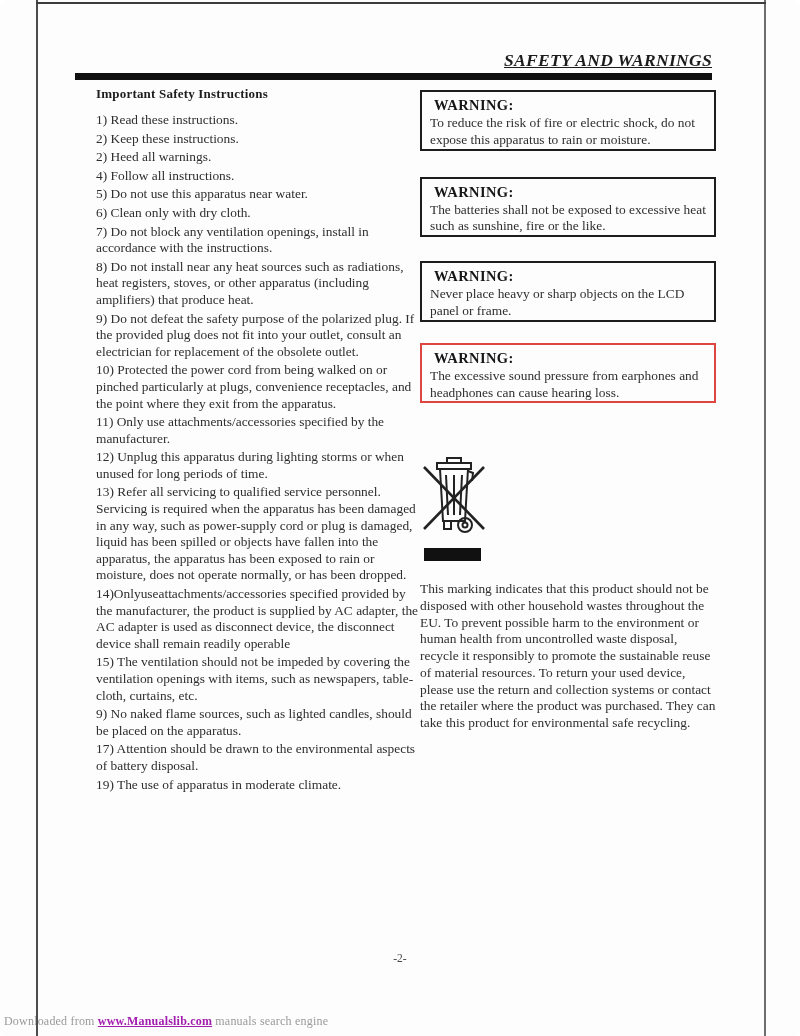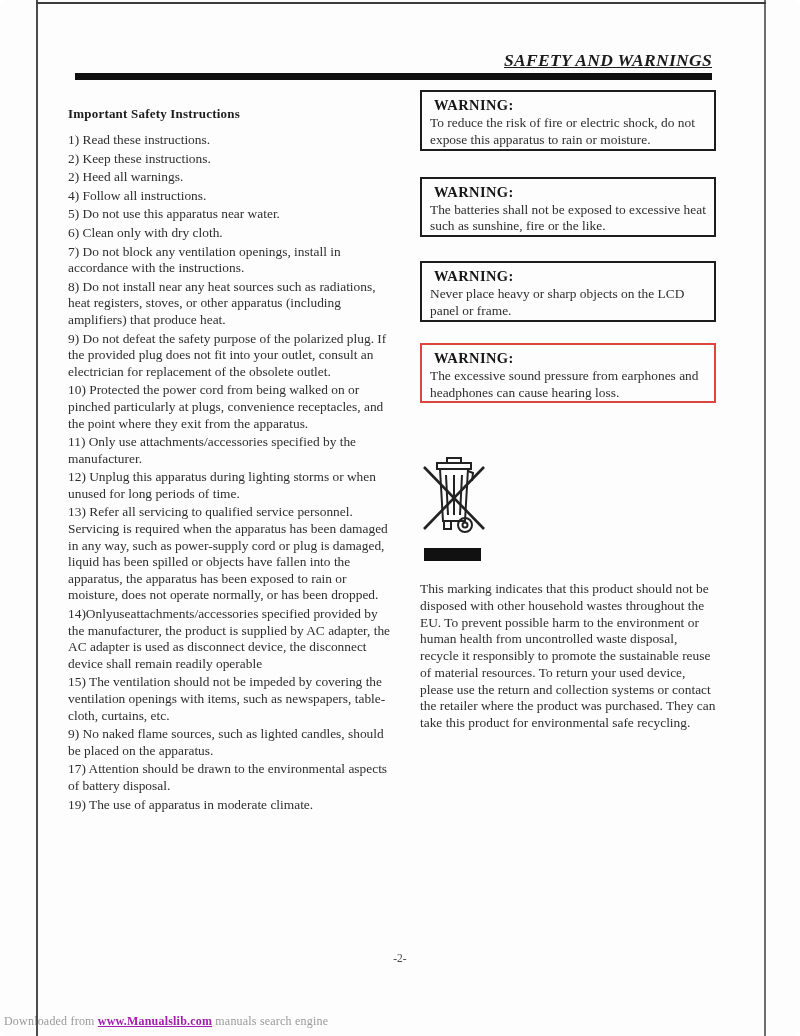--- a/index.html
+++ b/index.html
@@ -17,21 +17,21 @@
   .header-title {
     position:absolute; top:50px; right:88px;
     font-size:17.5px; font-weight:bold; font-style:italic;
     letter-spacing:0.3px; color:#1c1c1c; text-decoration:underline;
   }
   .header-bar {
     position:absolute; left:75px; top:73px; width:637px; height:7px;
     background:#101010;
   }
 
-  .left-col { position:absolute; left:68px; top:86px; width:328px;margin-top:20px; }
+  .left-col { position:absolute; left:96px; top:86px; width:328px; }
   .left-heading {
     font-size:13px; font-weight:bold; color:#1d1d1d; margin-bottom:10px;
     letter-spacing:0.2px;
   }
   .instruction {
     font-size:13.4px; line-height:16.6px; margin:0 0 2px 0; color:#2e2e2e;
   }
 
   .right-col { position:absolute; left:420px; top:90px; width:296px; }
   .warning-box {

